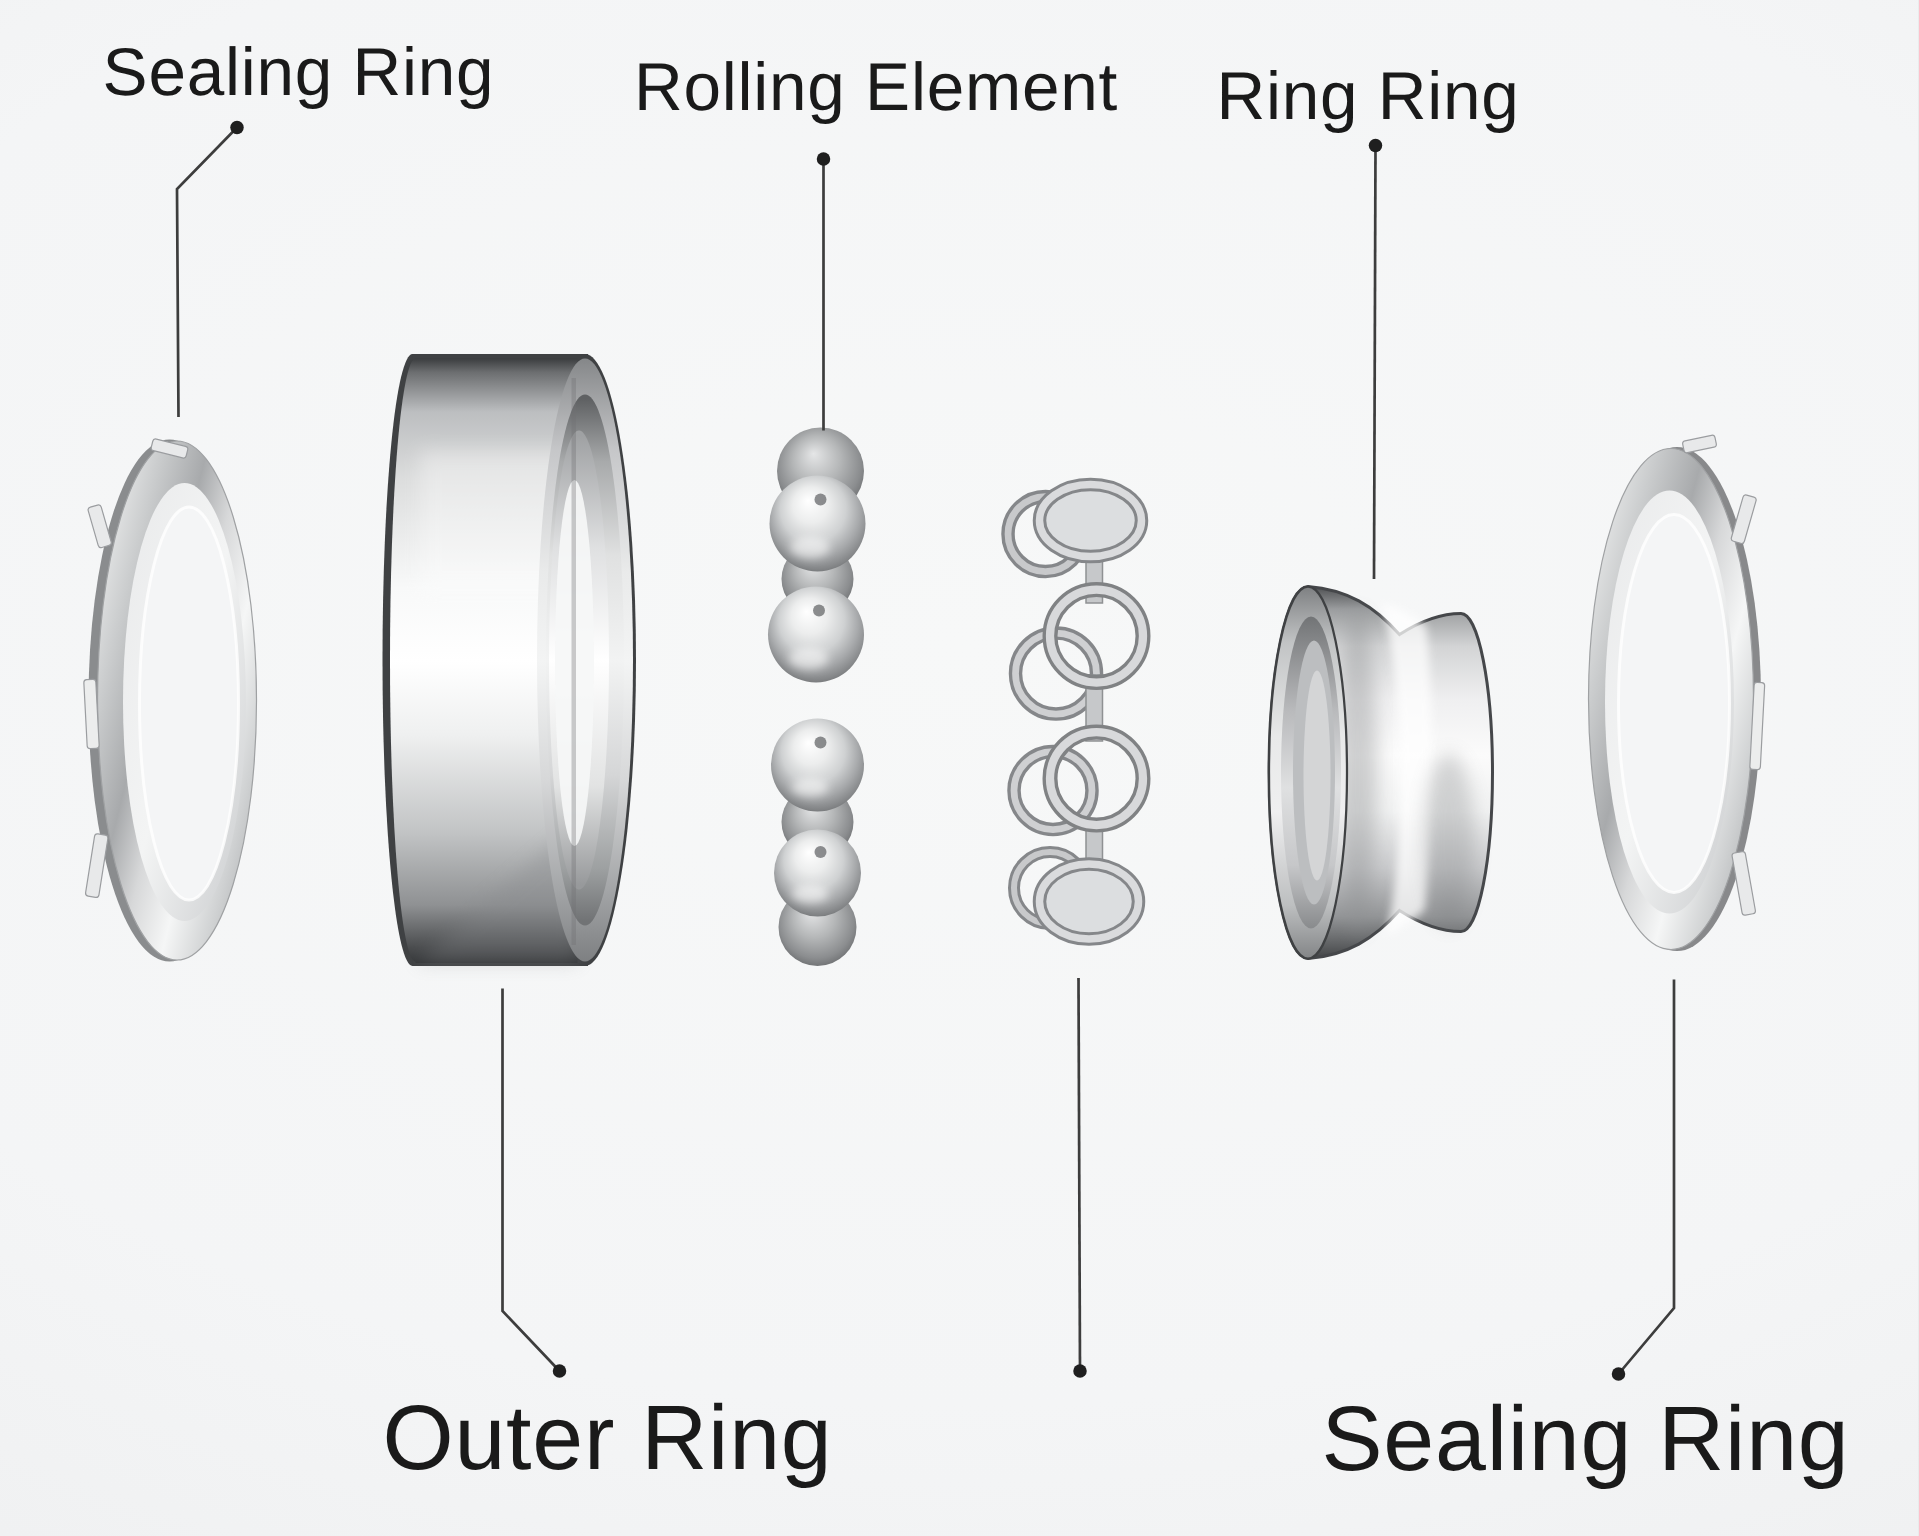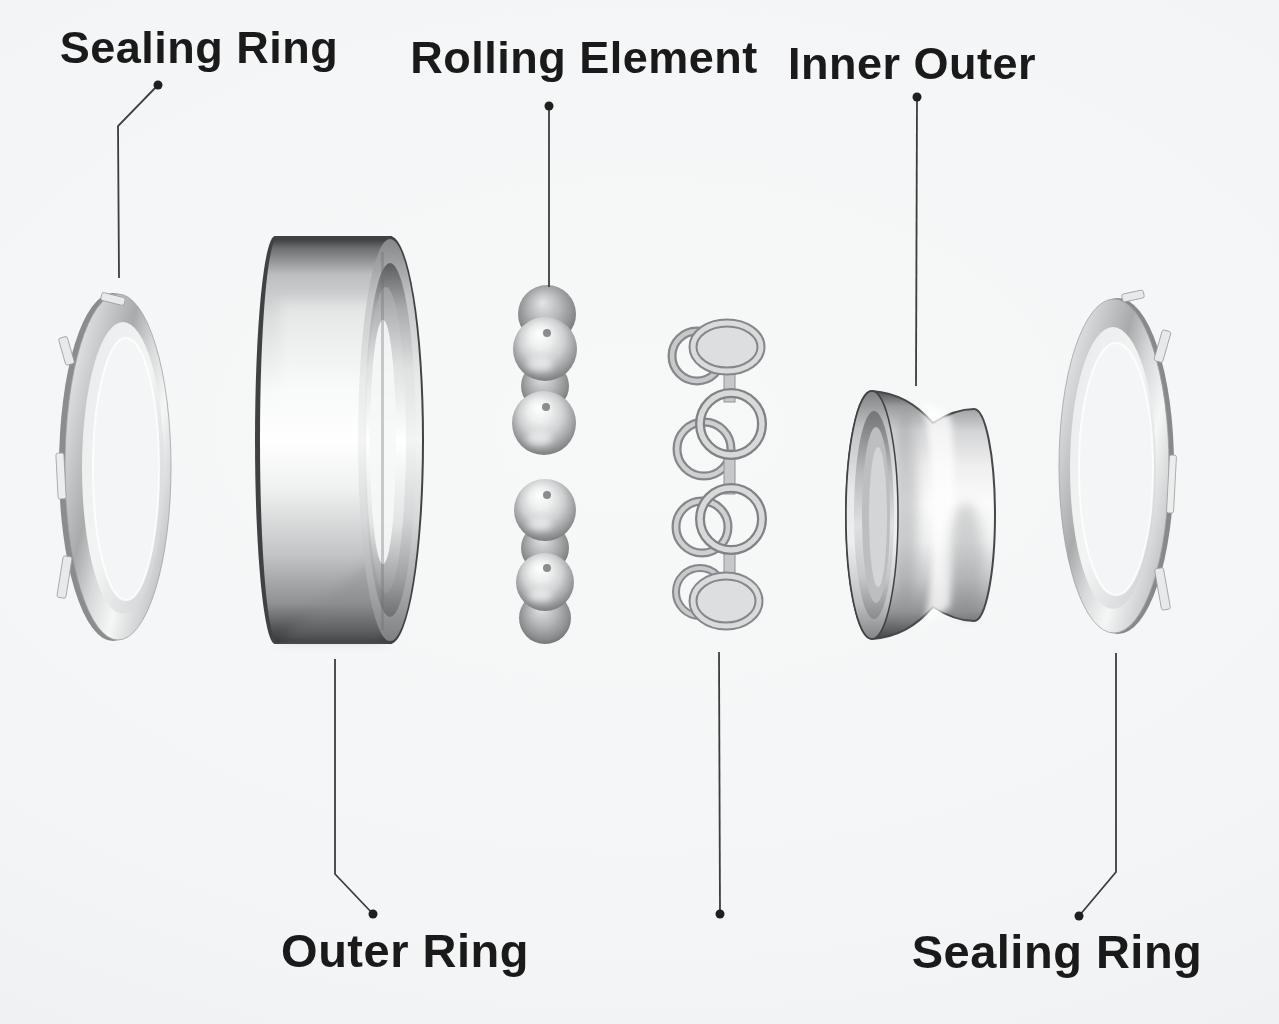--- a/index.html
+++ b/index.html
@@ -5,24 +5,24 @@
   html,body{margin:0;padding:0;background:#e7e8e9;}
   .stage{
     position:relative;width:1279px;height:1024px;overflow:hidden;
     background:radial-gradient(ellipse 120% 90% at 50% 42%, #f7f8f8 0%, #f4f5f6 55%, #eff0f1 82%, #e6e7e9 100%);
     font-family:"Liberation Sans", sans-serif;
   }
   .artwork{position:absolute;left:0;top:0;}
   .lbl{
     position:absolute;transform:translateX(-50%);
     color:#1a1a1a;white-space:nowrap;letter-spacing:0.5px;line-height:1.05;
-    font-weight:700;
+    font-weight:400;
   }
   .lbl-top{font-size:45px;}
-  .lbl-bottom{font-size:47px;}
+  .lbl-bottom{font-size:61px;}
   #lbl-seal-left{left:199px;top:24px;}
   #lbl-rolling{left:584px;top:34px;text-align:right;}
   #lbl-inner{left:912px;top:40px;}
   #lbl-outer{left:405px;top:926px;}
   #lbl-cage{left:721px;top:928px;}
   #lbl-seal-right{left:1057px;top:927px;}
 </style>
 </head>
 <body>
 
@@ -264,16 +264,16 @@
       </g>
       <g>
         <polyline points="1079,916 1116,872 1116,653"></polyline>
         <circle cx="1079" cy="916" r="4.5" fill="#1f1f1f" stroke="none"></circle>
       </g>
     </g>
   </svg>
 
   <div class="lbl lbl-top" id="lbl-seal-left">Sealing Ring</div>
   <div class="lbl lbl-top" id="lbl-rolling">Rolling Element</div>
-  <div class="lbl lbl-top" id="lbl-inner">Inner Outer</div>
+  <div class="lbl lbl-top" id="lbl-inner">Ring Ring</div>
   <div class="lbl lbl-bottom" id="lbl-outer">Outer Ring</div>
   <div class="lbl lbl-bottom" id="lbl-seal-right">Sealing Ring</div>
 </div>
 
 </body></html>

